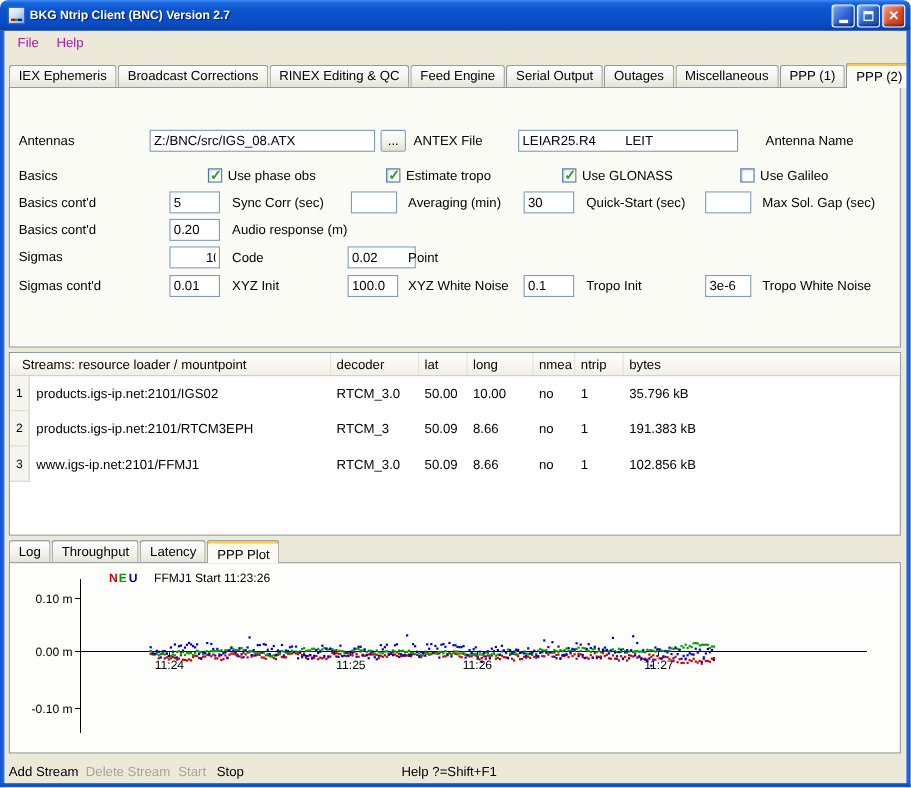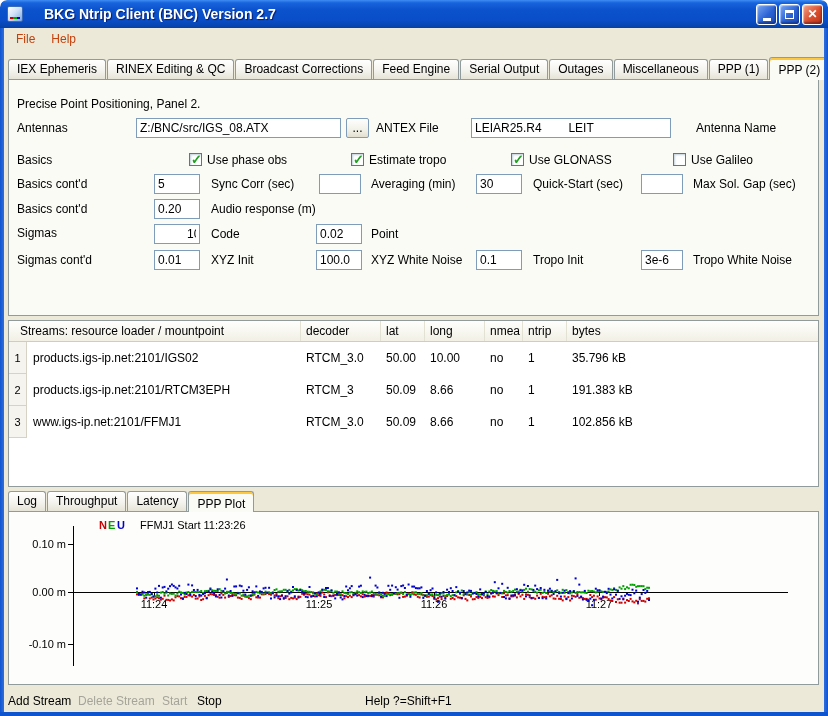--- a/index.html
+++ b/index.html
@@ -14,37 +14,37 @@
 
   
   .titlebar { position:absolute; left:0; top:0; width:828px; height:28px;
       background:linear-gradient(180deg,#418df5 0%,#1864dd 10%,#0b52cd 35%,#0a4ec9 70%,#0846b4 90%,#0640a6 100%);
       border-radius:7px 7px 0 0; display:flex; align-items:center; padding:0 5px; z-index:7; }
   .app-icon { width:16px; height:16px; margin:0 4px 0 2px; border-radius:2px;
       background:linear-gradient(135deg,#ffffff 0%,#cfe2f8 45%,#7aa8e0 100%);
       border:1px solid #3a6ab8; position:relative; }
   .app-icon::after { content:""; position:absolute; left:2px; bottom:2px; width:10px; height:2px;
       background:linear-gradient(90deg,#c00 33%,#0a0 33%,#0a0 66%,#00c 66%); }
-  .title-text { flex:1; color:#fff; font-weight:bold; font-size:14px;
-      text-shadow:1px 1px 1px rgba(0,0,60,.65); white-space:nowrap; overflow:hidden;margin-left:17px; }
+  .title-text { flex:1; color:#fff; font-weight:bold; font-size:11px;
+      text-shadow:1px 1px 1px rgba(0,0,60,.65); white-space:nowrap; overflow:hidden; }
   .winbtns { display:flex; gap:2px; }
   .wbtn { width:21px; height:21px; border:1px solid #fff; border-radius:3px;
       display:flex; align-items:center; justify-content:center; cursor:default;
       box-shadow:inset 1px 1px 1px rgba(255,255,255,.5), inset -1px -2px 2px rgba(0,0,40,.35); }
   .wbtn.min,.wbtn.max { background:linear-gradient(135deg,#7aa8f2 0%,#2a62d4 55%,#1d4cba 100%); }
   .wbtn.close { background:linear-gradient(135deg,#f3a187 0%,#da4e2c 55%,#bb3315 100%); color:#fff;
       font-size:12px; font-weight:bold; }
   .wbtn.close::before { content:"\2715"; }
   .glyph-min { width:8px; height:3px; background:#fff; align-self:flex-end; margin:0 0 3px 0; }
   .glyph-max { width:9px; height:9px; border:1px solid #fff; border-top-width:3px; background:transparent; }
 
   
   .menubar { position:absolute; left:4px; top:28px; width:820px; height:22px;
       display:flex; align-items:center; padding-left:4px; background:#ece9d8; }
-  .menu-item { padding:2px 8px; color:#c2410c; }
+  .menu-item { padding:2px 8px; color:#a21caf; }
 
   
   .tabbar { position:absolute; display:flex; align-items:flex-end; z-index:3; }
   .tabbar.main { left:8px; top:56px; height:23px; width:812px; }
   .tabbar.bottom { left:8px; top:490px; height:21px; }
   .tab { height:20px; line-height:18px; padding:0 8px; margin-right:1px; white-space:nowrap;
       border:1px solid #919b9c; border-bottom:none; border-radius:3px 3px 0 0;
       background:linear-gradient(180deg,#ffffff 0%,#f4f3ee 55%,#e6e4d7 100%); cursor:default; }
   .tab.active { height:23px; margin-bottom:-1px; padding-top:2px; line-height:21px;
       background:#fbfbf6; box-shadow:inset 0 2px 0 #ffc73c; position:relative; z-index:4; }
@@ -116,33 +116,32 @@
     </span>
   </div>
 
   <div class="menubar">
     <span class="menu-item">File</span>
     <span class="menu-item">Help</span>
   </div>
 
   <div class="tabbar main">
     <span class="tab">IEX Ephemeris</span>
+    <span class="tab">Broadcast Corrections</span>
     <span class="tab">RINEX Editing &amp; QC</span>
-    <span class="tab">Broadcast Corrections</span>
     <span class="tab">Feed Engine</span>
     <span class="tab">Serial Output</span>
     <span class="tab">Outages</span>
     <span class="tab">Miscellaneous</span>
     <span class="tab">PPP (1)</span>
     <span class="tab active">PPP (2)</span>
 
   </div>
 
   <div class="panel ppp">
-    <div class="flabel" style="left:8px;top:14px">Precise Point Positioning, Panel 2.</div>
 
     <div class="flabel" style="left:8px;top:38px">Antennas</div>
     <input class="xpinput" style="left: 127px; top: 38px; width: 205px;" value="Z:/BNC/src/IGS_08.ATX">
     <button class="xpbtn" style="left:337px;top:38px;width:23px">...</button>
     <div class="flabel" style="left:367px;top:38px">ANTEX File</div>
     <input class="xpinput" style="left: 462px; top: 38px; width: 200px;" value="LEIAR25.R4        LEIT">
     <div class="flabel" style="left:687px;top:38px">Antenna Name</div>
 
     <div class="flabel" style="left:8px;top:70px">Basics</div>
     <span class="cb checked" style="left:180px;top:73px"></span>
@@ -164,21 +163,21 @@
     <input class="xpinput" style="left: 632px; top: 94px; width: 42px;" value="">
     <div class="flabel" style="left:684px;top:94px">Max Sol. Gap (sec)</div>
 
     <div class="flabel" style="left:8px;top:119px">Basics cont'd</div>
     <input class="xpinput" style="left: 145px; top: 119px; width: 46px;" value="0.20">
     <div class="flabel" style="left:202px;top:119px">Audio response (m)</div>
 
     <div class="flabel" style="left:8px;top:143px">Sigmas</div>
     <input class="xpinput" style="left: 145px; top: 144px; width: 46px; padding-left: 32px;" value="10.0">
     <div class="flabel" style="left:202px;top:144px">Code</div>
-    <input class="xpinput" style="left: 307px; top: 144px; width: 46px;" value="0.02">
+    <input class="xpinput" style="left: 307px; top: 144px; width: 62px;" value="0.02">
     <div class="flabel" style="left:362px;top:144px">Point</div>
 
     <div class="flabel" style="left:8px;top:170px">Sigmas cont'd</div>
     <input class="xpinput" style="left: 145px; top: 170px; width: 46px;" value="0.01">
     <div class="flabel" style="left:202px;top:170px">XYZ Init</div>
     <input class="xpinput" style="left: 307px; top: 170px; width: 46px;" value="100.0">
     <div class="flabel" style="left:362px;top:170px">XYZ White Noise</div>
     <input class="xpinput" style="left: 467px; top: 170px; width: 46px;" value="0.1">
     <div class="flabel" style="left:524px;top:170px">Tropo Init</div>
     <input class="xpinput" style="left: 632px; top: 170px; width: 42px;" value="3e-6">

